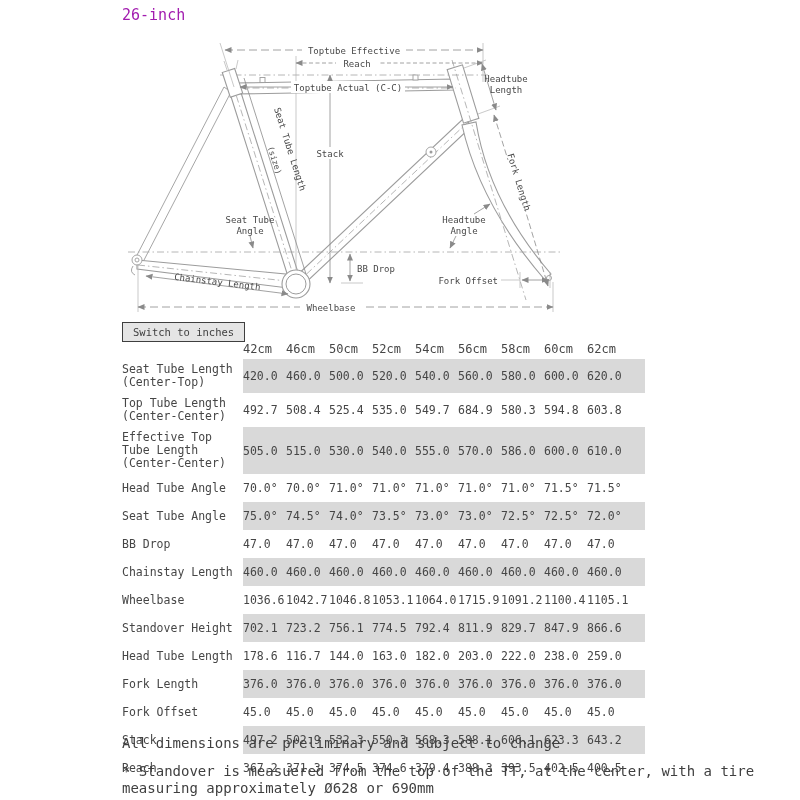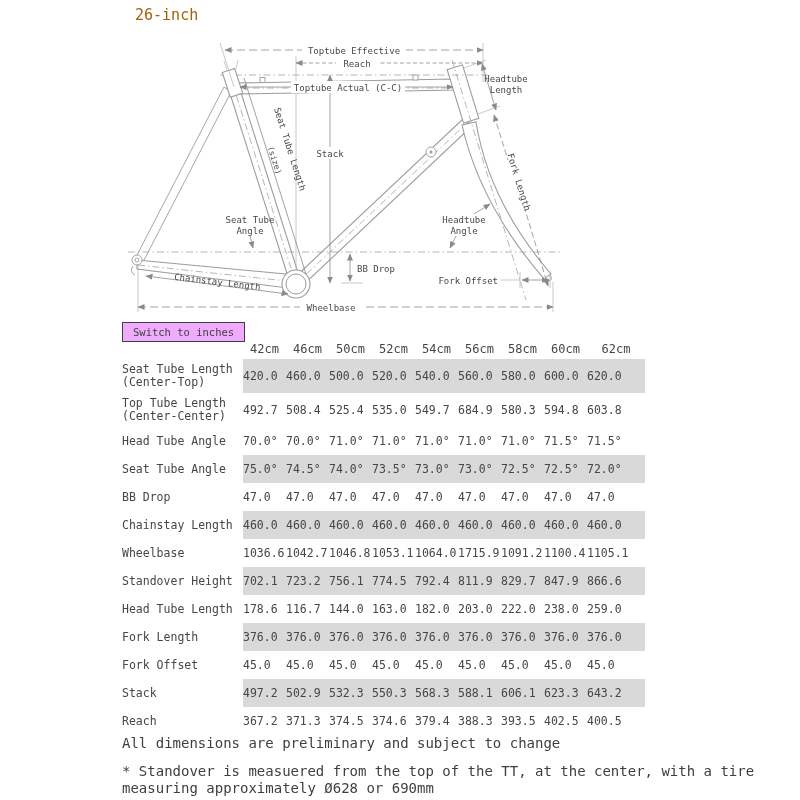--- a/index.html
+++ b/index.html
@@ -1,26 +1,26 @@
 <!DOCTYPE html>
 <html><head>
 <meta charset="utf-8">
 <style>
   html,body{margin:0;padding:0;background:#fff;}
   body{width:800px;height:800px;position:relative;font-family:"DejaVu Sans Mono",monospace;color:#3f3f3f;overflow:hidden;}
-  .title{position:absolute;left:122px;top:6px;font-size:15px;color:#a16207;margin-left:13px;}
+  .title{position:absolute;left:122px;top:6px;font-size:15px;color:#a21caf;}
   .diagram-wrap{position:absolute;left:120px;top:30px;width:470px;height:290px;}
-  .switch-btn{position:absolute;left:122px;top:322px;border:1px solid #3f3f3f;background:#f0abfc;color:#3f3f3f;
+  .switch-btn{position:absolute;left:122px;top:322px;border:1px solid #3f3f3f;background:#e5e5e5;color:#3f3f3f;
       font-family:"DejaVu Sans Mono",monospace;font-size:10.5px;padding:3px 10px;cursor:pointer;}
   table.geo{position:absolute;left:122px;top:338px;border-collapse:collapse;table-layout:fixed;
       font-size:11.5px;color:#464646;}
   table.geo col.c-lbl{width:121px;}
   table.geo col.c-v{width:43px;}
   table.geo col.c-vlast{width:58px;}
-  table.geo th{font-weight:normal;text-align:center;font-size:12px;height:21px;padding:0;vertical-align:middle;}
+  table.geo th{font-weight:normal;text-align:left;font-size:12px;height:21px;padding:0;vertical-align:middle;}
   table.geo td{padding:0;vertical-align:middle;height:20px;}
   table.geo td.lbl{font-size:11.5px;line-height:13px;padding:4px 2px 4px 0;}
   table.geo tr.shaded td.v{background:#d9d9d9;}
   .footer{position:absolute;left:122px;font-size:14px;color:#3f3f3f;line-height:17px;}
   .f1{top:735px;}
   .f2{top:763px;}
   
   .tube{fill:#fff;stroke:#9c9c9c;stroke-width:1.1;}
   .thin{fill:#fff;stroke:#9c9c9c;stroke-width:0.9;}
   .axis{fill:none;stroke:#a3a3a3;stroke-width:0.8;stroke-dasharray:7 3 1.5 3;}
@@ -180,20 +180,36 @@
         <td class="v">492.7</td>
         <td class="v">508.4</td>
         <td class="v">525.4</td>
         <td class="v">535.0</td>
         <td class="v">549.7</td>
         <td class="v">684.9</td>
         <td class="v">580.3</td>
         <td class="v">594.8</td>
         <td class="v">603.8</td>
       </tr>
+      <tr class="shaded">
+        <td class="lbl">
+          <div>Effective Top</div>
+          <div>Tube Length</div>
+          <div>(Center-Center)</div>
+        </td>
+        <td class="v">505.0</td>
+        <td class="v">515.0</td>
+        <td class="v">530.0</td>
+        <td class="v">540.0</td>
+        <td class="v">555.0</td>
+        <td class="v">570.0</td>
+        <td class="v">586.0</td>
+        <td class="v">600.0</td>
+        <td class="v">610.0</td>
+      </tr>
       <tr>
         <td class="lbl">
           <div>Head Tube Angle</div>
         </td>
         <td class="v">70.0°</td>
         <td class="v">70.0°</td>
         <td class="v">71.0°</td>
         <td class="v">71.0°</td>
         <td class="v">71.0°</td>
         <td class="v">71.0°</td>

